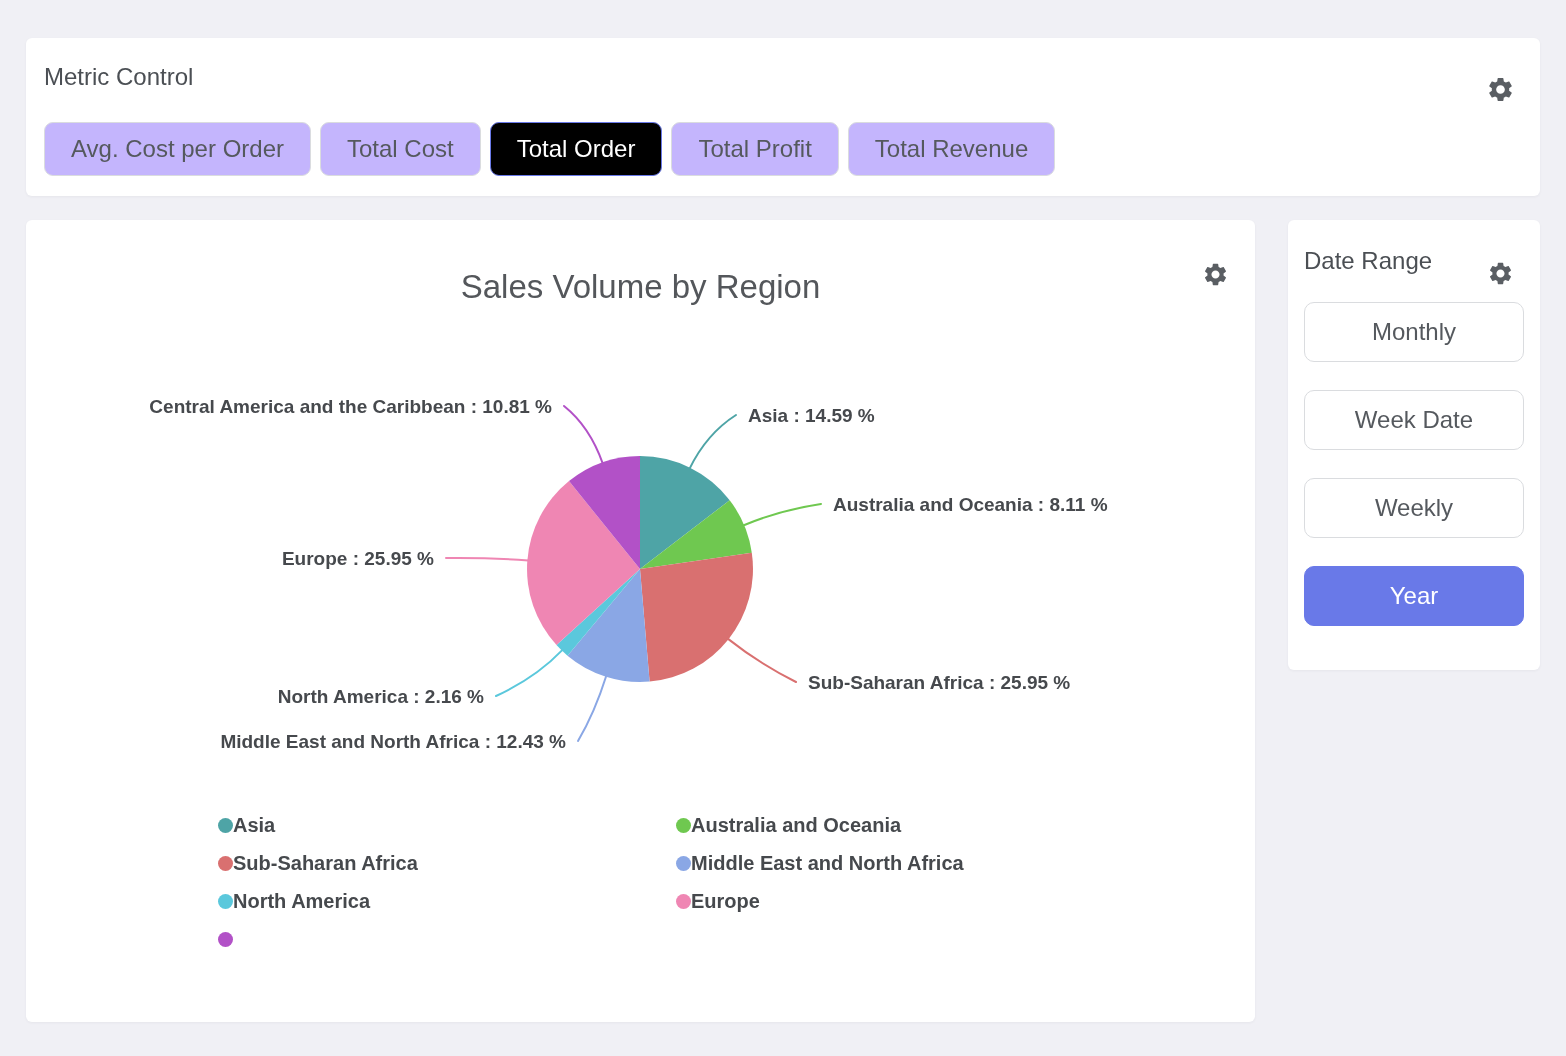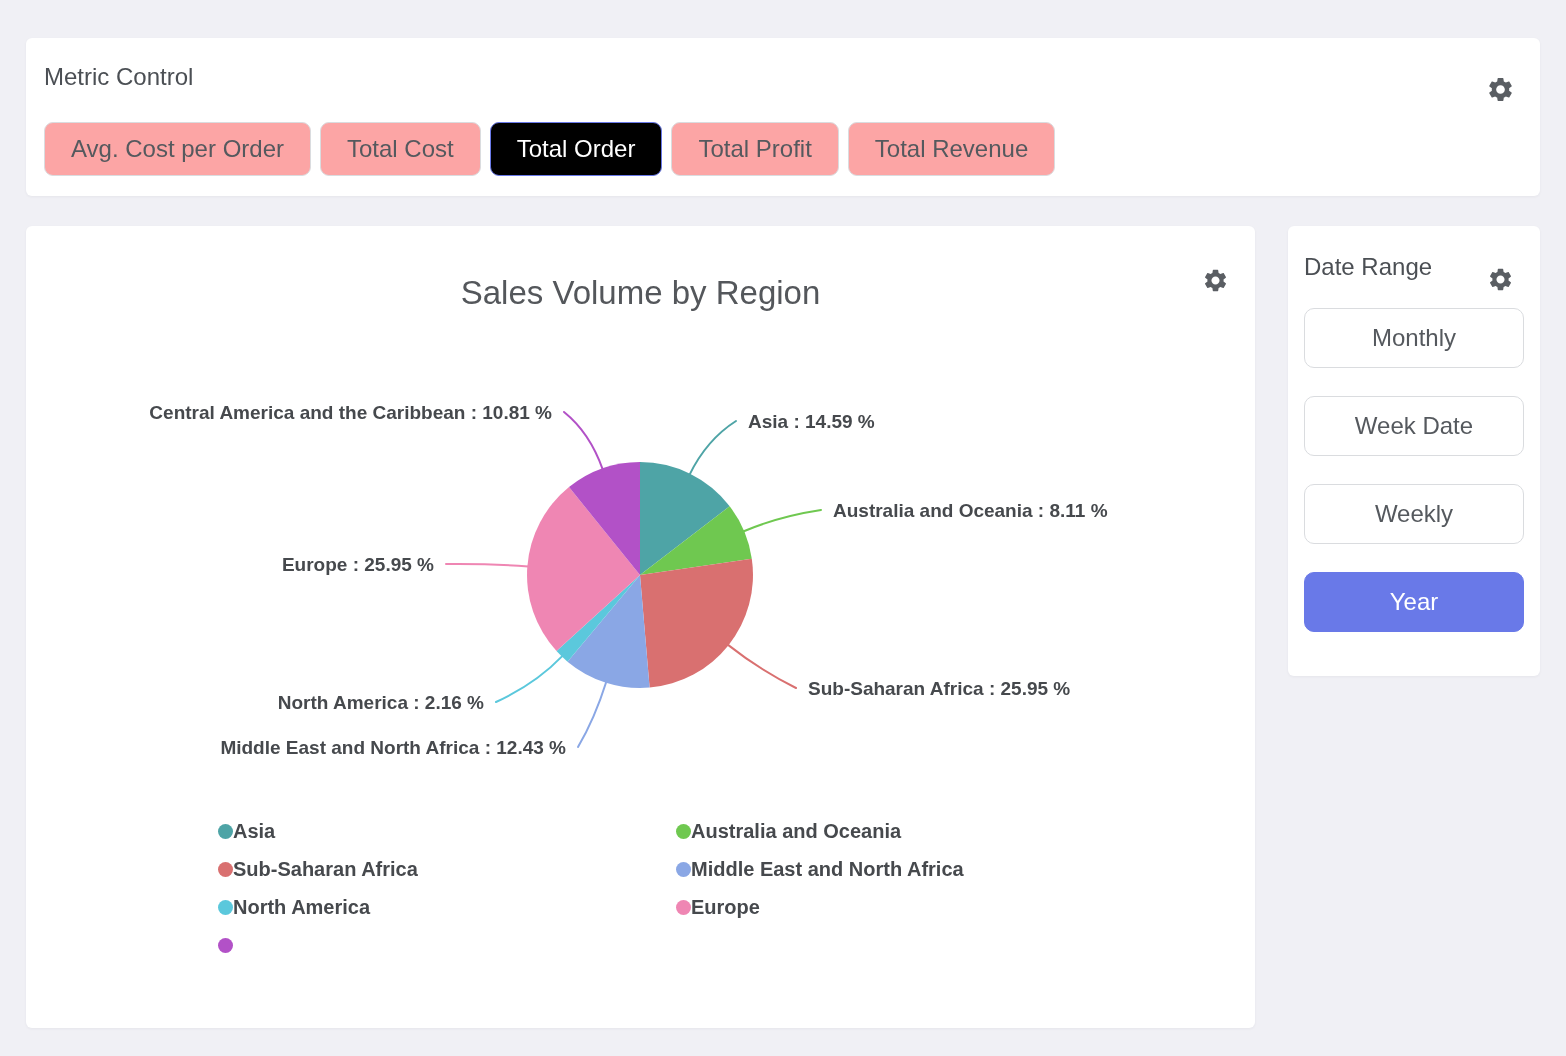--- a/index.html
+++ b/index.html
@@ -12,21 +12,21 @@
   .panel {
     background: #FFFFFF;
     border-radius: 6px;
     box-shadow: 0 1px 3px rgba(30,30,60,0.05);
   }
   
   .metric-panel {
     height: 158px;
     padding: 24px 12px 0 18px;
     position: relative;
-    margin-bottom: 30px;
+    margin-bottom: 24px;
   }
   .panel-title {
     font-size: 24px;
     font-weight: 400;
     color: #4B4F54;
     line-height: 30px;
   }
   .gear-btn {
     position: absolute;
     background: none;
@@ -40,21 +40,21 @@
     display: flex;
     gap: 9px;
     margin-top: 30px;
   }
   .pill {
     height: 54px;
     padding: 0 26px;
     font-family: inherit;
     font-size: 24px;
     color: #55595E;
-    background: #fca5a5;
+    background: #c4b5fd;
     border: 1.5px solid #DADCDF;
     border-radius: 9px;
     cursor: pointer;
   }
   .pill.selected {
     background: #000000;
     border-color: #6979E8;
     color: #FFFFFF;
   }
   

